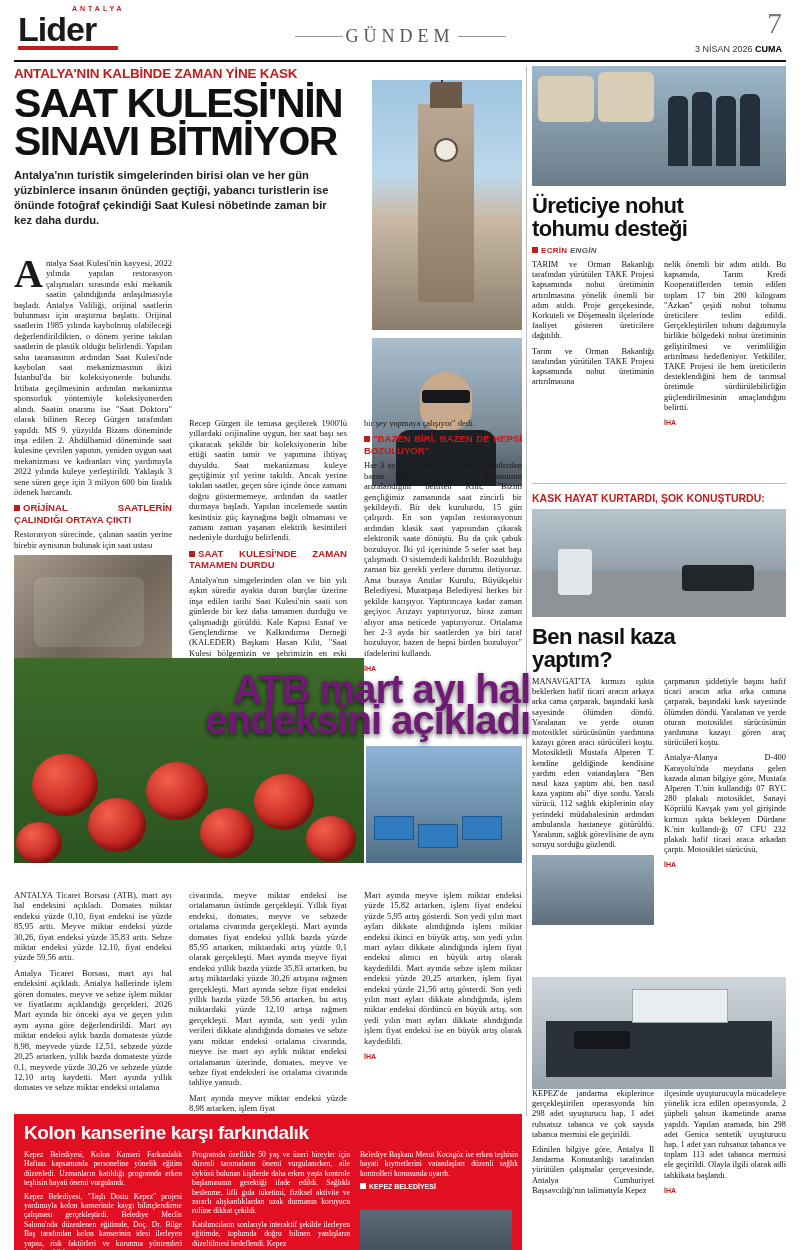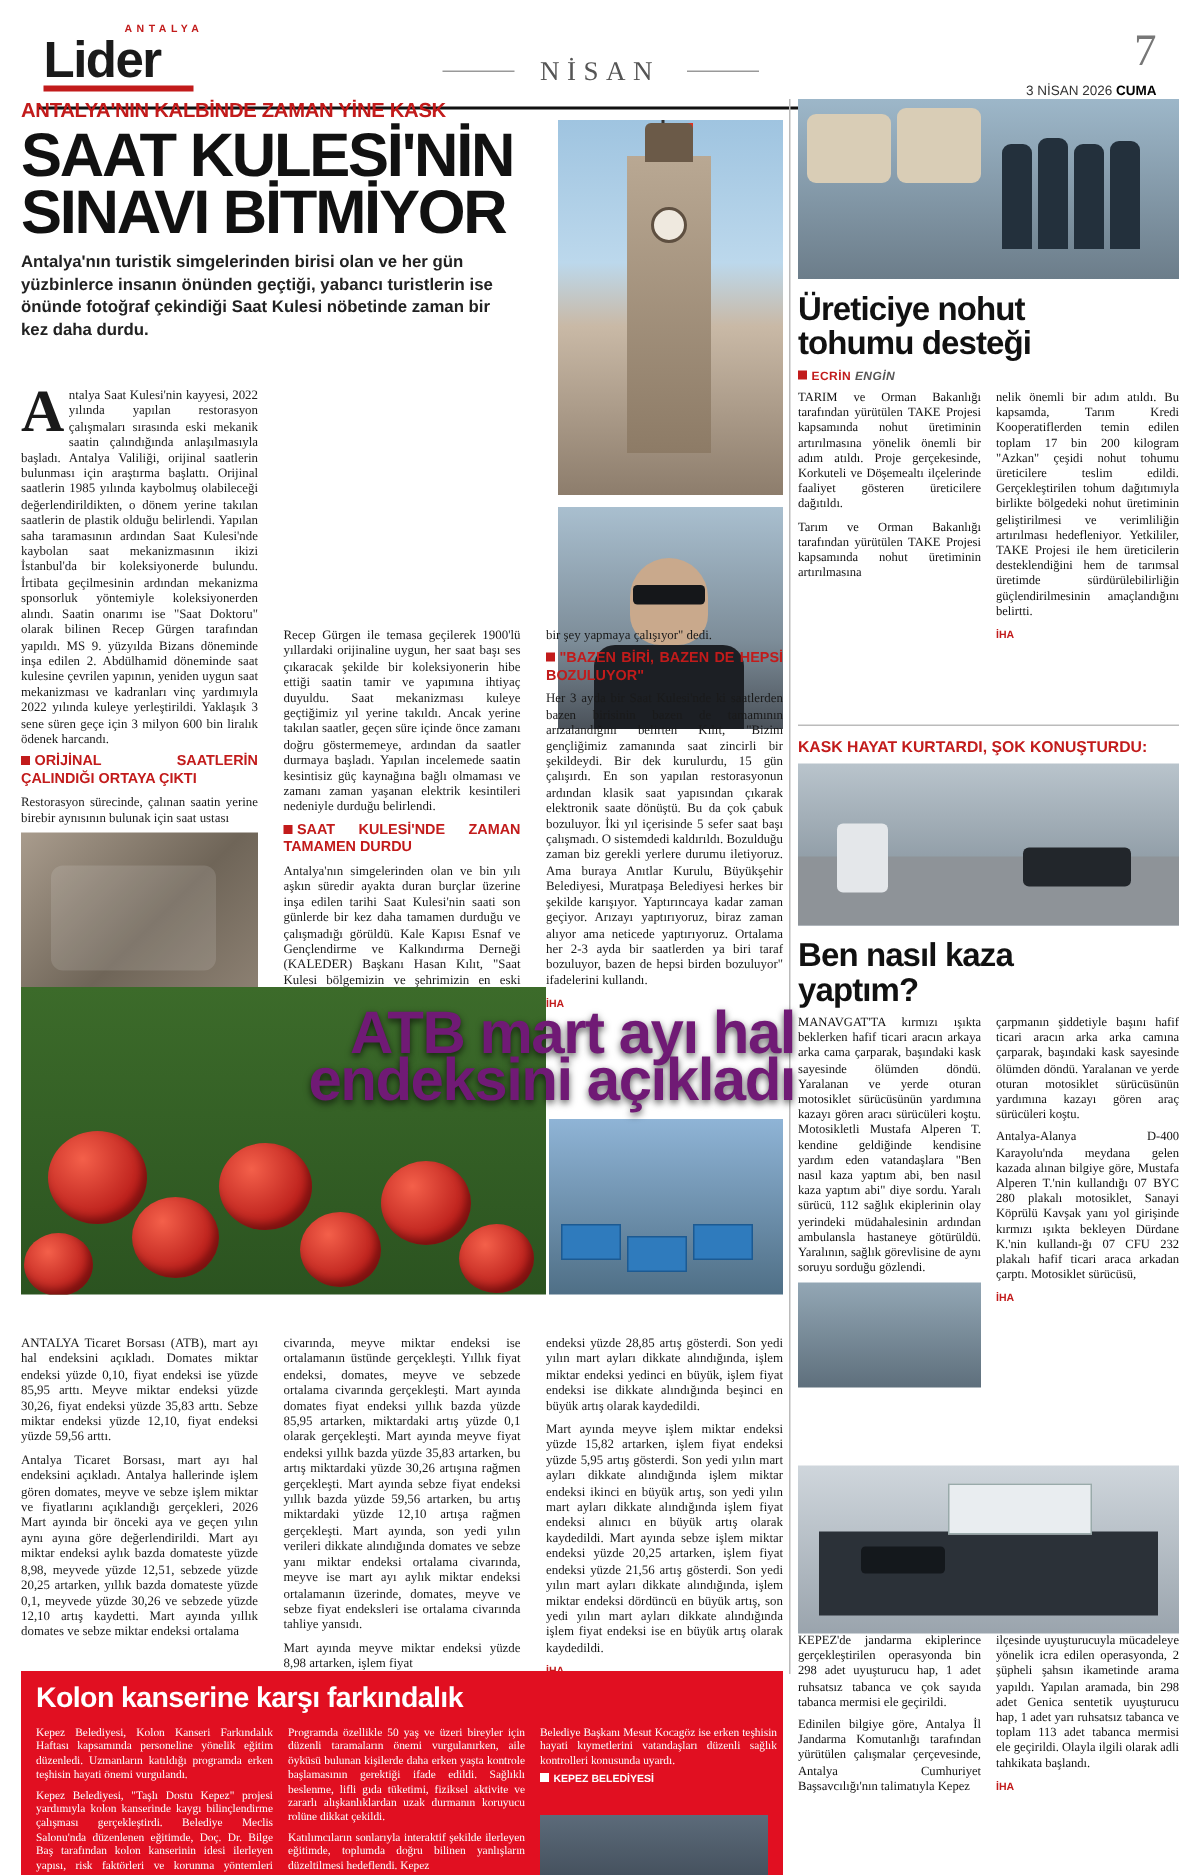--- a/index.html
+++ b/index.html
@@ -5,21 +5,21 @@
   * { box-sizing: border-box; }
   html, body { margin:0; padding:0; }
   body {
     width:800px; height:1250px;
     background:#ffffff;
     font-family:"Liberation Serif", serif;
     color:#111;
     position:relative;
     overflow:hidden;
   }
-  .page { position:relative; width:800px; height:1250px; padding:11px; }
+  .page { position:relative; width:800px; height:1250px; padding:0; }
 
   
   .masthead { position:relative; height:62px; padding:10px 14px 0 14px; }
   .logo-wrap { position:absolute; left:18px; top:14px; }
   .logo-main {
     font-family:"Liberation Sans", sans-serif;
     font-weight:bold; font-size:34px; letter-spacing:-1px; color:#1a1a1a;
     line-height:30px;
   }
   .logo-sub {
@@ -227,21 +227,21 @@
 
 <div class="page">
 
   <div class="masthead">
     <div class="logo-wrap">
       <div class="logo-sub">ANTALYA</div>
       <div class="logo-main">Lider</div>
       <div class="logo-bar"></div>
     </div>
     <div class="section-rule-l"></div>
-    <div class="section-title">NİSAN</div>
+    <div class="section-title">GÜNDEM</div>
     <div class="section-rule-r"></div>
     <div class="page-num">7</div>
     <div class="date-line">
       <span>3 NİSAN 2026</span>
       <b>CUMA</b>
     </div>
     <div class="top-rule"></div>
   </div>
 
   <div class="content">
@@ -323,21 +323,20 @@
         <div class="atb-body">
           <div class="atbc a bodycol">
             <p>ANTALYA Ticaret Borsası (ATB), mart ayı hal endeksini açıkladı. Domates miktar endeksi yüzde 0,10, fiyat endeksi ise yüzde 85,95 arttı. Meyve miktar endeksi yüzde 30,26, fiyat endeksi yüzde 35,83 arttı. Sebze miktar endeksi yüzde 12,10, fiyat endeksi yüzde 59,56 arttı.</p>
             <p>Antalya Ticaret Borsası, mart ayı hal endeksini açıkladı. Antalya hallerinde işlem gören domates, meyve ve sebze işlem miktar ve fiyatlarını açıklandığı gerçekleri, 2026 Mart ayında bir önceki aya ve geçen yılın aynı ayına göre değerlendirildi. Mart ayı miktar endeksi aylık bazda domateste yüzde 8,98, meyvede yüzde 12,51, sebzede yüzde 20,25 artarken, yıllık bazda domateste yüzde 0,1, meyvede yüzde 30,26 ve sebzede yüzde 12,10 artış kaydetti. Mart ayında yıllık domates ve sebze miktar endeksi ortalama</p>
           </div>
           <div class="atbc b bodycol">
             <p>civarında, meyve miktar endeksi ise ortalamanın üstünde gerçekleşti. Yıllık fiyat endeksi, domates, meyve ve sebzede ortalama civarında gerçekleşti. Mart ayında domates fiyat endeksi yıllık bazda yüzde 85,95 artarken, miktardaki artış yüzde 0,1 olarak gerçekleşti. Mart ayında meyve fiyat endeksi yıllık bazda yüzde 35,83 artarken, bu artış miktardaki yüzde 30,26 artışına rağmen gerçekleşti. Mart ayında sebze fiyat endeksi yıllık bazda yüzde 59,56 artarken, bu artış miktardaki yüzde 12,10 artışa rağmen gerçekleşti. Mart ayında, son yedi yılın verileri dikkate alındığında domates ve sebze yanı miktar endeksi ortalama civarında, meyve ise mart ayı aylık miktar endeksi ortalamanın üzerinde, domates, meyve ve sebze fiyat endeksleri ise ortalama civarında tahliye yansıdı.</p>
             <p>Mart ayında meyve miktar endeksi yüzde 8,98 artarken, işlem fiyat</p>
           </div>
           <div class="atbc c bodycol">
-            <p>endeksi yüzde 28,85 artış gösterdi. Son yedi yılın mart ayları dikkate alındığında, işlem miktar endeksi yedinci en büyük, işlem fiyat endeksi ise dikkate alındığında beşinci en büyük artış olarak kaydedildi.</p>
             <p>Mart ayında meyve işlem miktar endeksi yüzde 15,82 artarken, işlem fiyat endeksi yüzde 5,95 artış gösterdi. Son yedi yılın mart ayları dikkate alındığında işlem miktar endeksi ikinci en büyük artış, son yedi yılın mart ayları dikkate alındığında işlem fiyat endeksi alınıcı en büyük artış olarak kaydedildi. Mart ayında sebze işlem miktar endeksi yüzde 20,25 artarken, işlem fiyat endeksi yüzde 21,56 artış gösterdi. Son yedi yılın mart ayları dikkate alındığında, işlem miktar endeksi dördüncü en büyük artış, son yedi yılın mart ayları dikkate alındığında işlem fiyat endeksi ise en büyük artış olarak kaydedildi.</p>
             <span class="end-mark">İHA</span>
           </div>
         </div>
       </div>
 
       <div class="kolon">
         <h3>Kolon kanserine karşı farkındalık</h3>
         <div class="kc a">
           <p>Kepez Belediyesi, Kolon Kanseri Farkındalık Haftası kapsamında personeline yönelik eğitim düzenledi. Uzmanların katıldığı programda erken teşhisin hayati önemi vurgulandı.</p>

